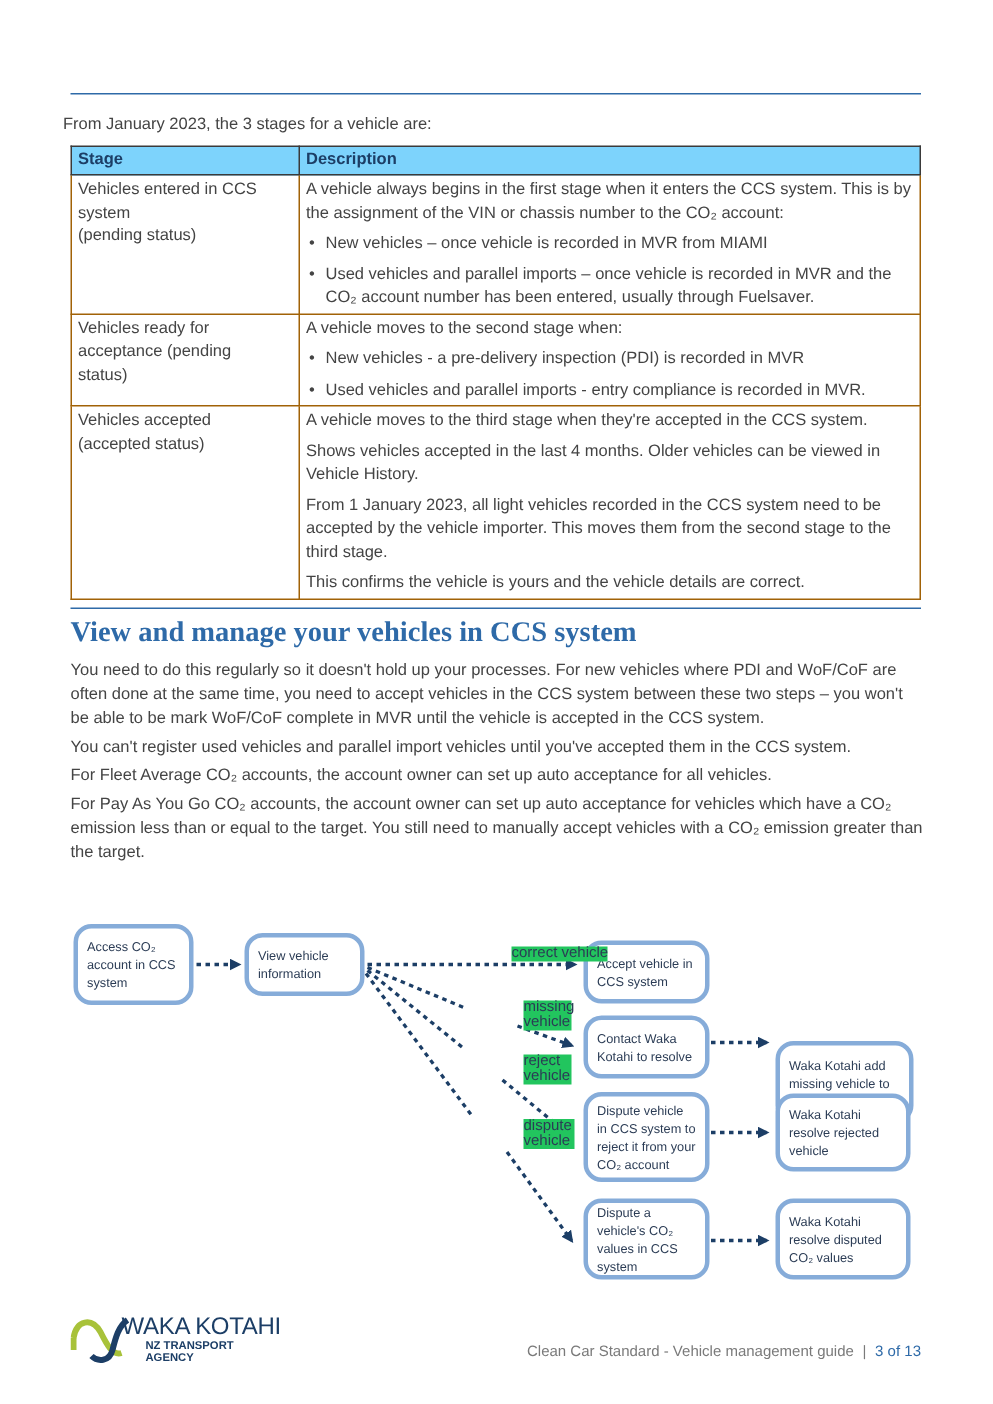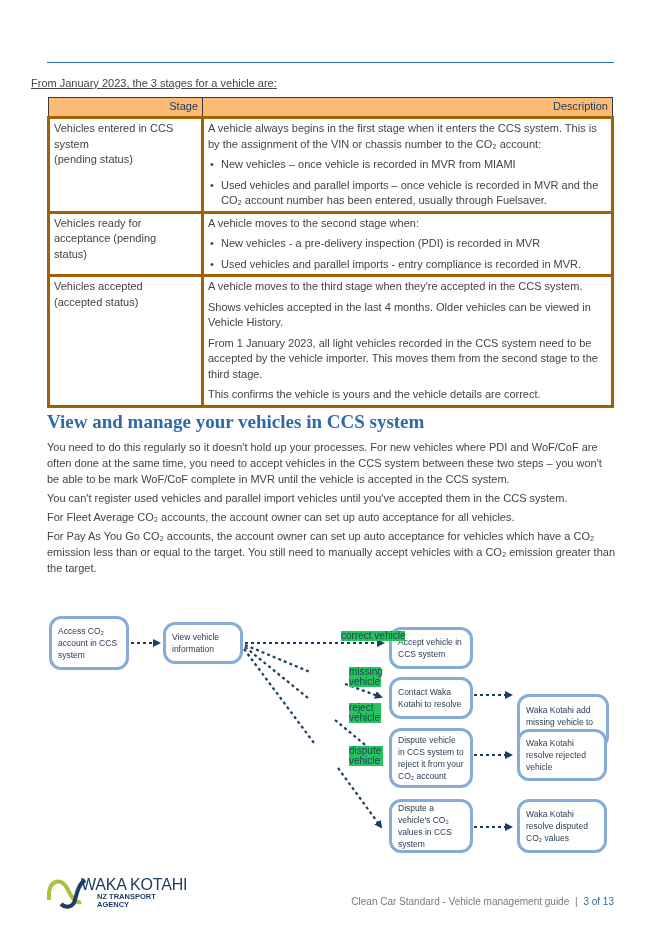--- a/index.html
+++ b/index.html
@@ -1,24 +1,24 @@
 <!DOCTYPE html>
 <html><head>
 <meta charset="utf-8">
 <style>
   html, body { margin:0; padding:0; background:#ffffff; }
   body { width:662px; height:936px; position:relative; overflow:hidden;
          font-family:"Liberation Sans", "DejaVu Sans", sans-serif; color:#3d3d3d; }
   .rule { position:absolute; left:47px; width:567px; height:1px; background:#2e6aa8; }
-  .intro { position:absolute; left:31px; top:77px; font-size:11px; color:#444;text-decoration:underline; }
+  .intro { position:absolute; left:42px; top:77px; font-size:11px; color:#444; }
   table.stages { position:absolute; left:47px; top:97px; width:567px; border-collapse:collapse;
                  font-size:11px; line-height:15.5px; color:#444; }
-  table.stages th { background:#fdba74; color:#1c3e66; text-align:right; font-weight:normal;
+  table.stages th { background:#7dd3fc; color:#1c3e66; text-align:left; font-weight:bold;
                     padding:1px 4px; border:1px solid #3a3a3a; height:16px; }
-  table.stages td { border:3px solid #a16207; vertical-align:top; padding:2px 4px 2px 4px; }
+  table.stages td { border:1px solid #a16207; vertical-align:top; padding:2px 4px 2px 4px; }
   table.stages td.stage { width:143px; }
   table.stages p { margin:0 0 5px 0; }
   table.stages ul { margin:0; padding:0; list-style:none; }
   table.stages li { position:relative; padding-left:13px; margin-bottom:5px; }
   table.stages li:before { content:"•"; position:absolute; left:2px; top:0; }
   .cell-last p:last-child, .cell-last li:last-child { margin-bottom:0; }
   h2 { position:absolute; left:47px; top:411px; margin:0; font-size:19px; font-weight:bold; color:#2e6aa8;font-family:Liberation Serif, serif; }
   .body-text { position:absolute; left:47px; top:439px; width:570px; font-size:11px;
                line-height:16px; color:#444; }
   .body-text p { margin:0 0 3px 0; }

